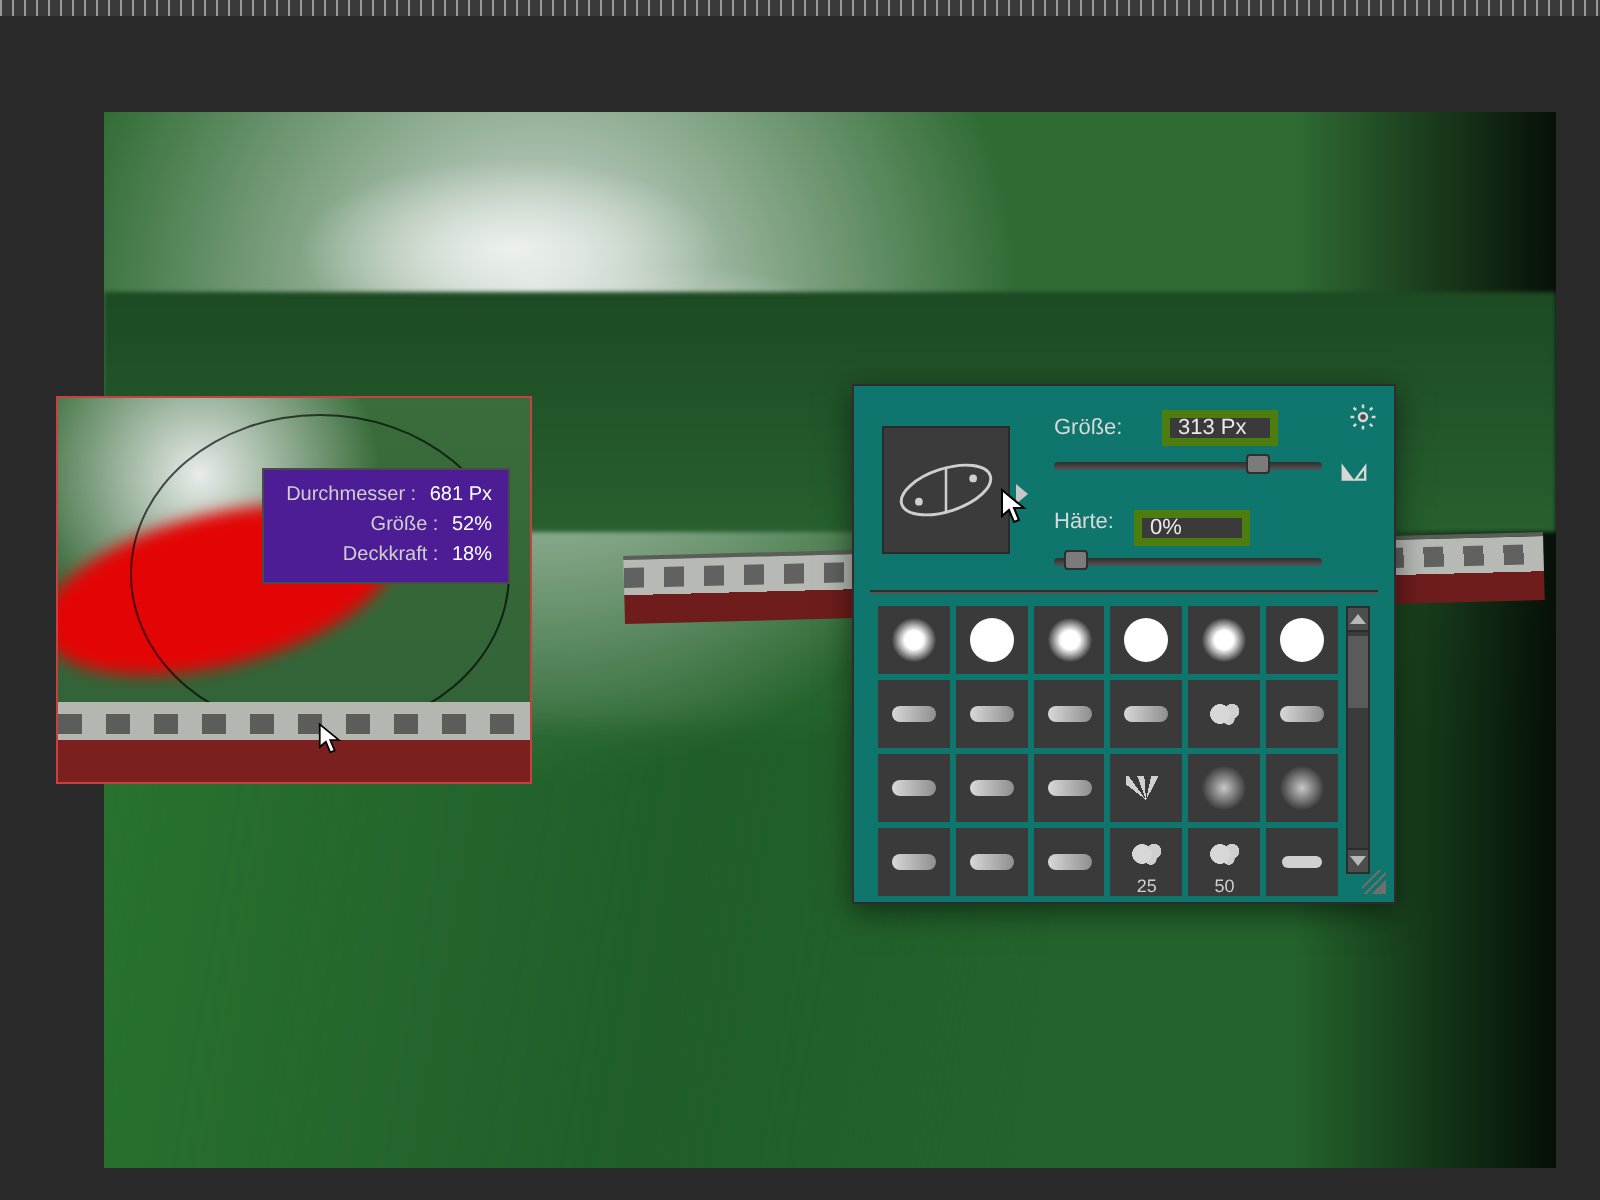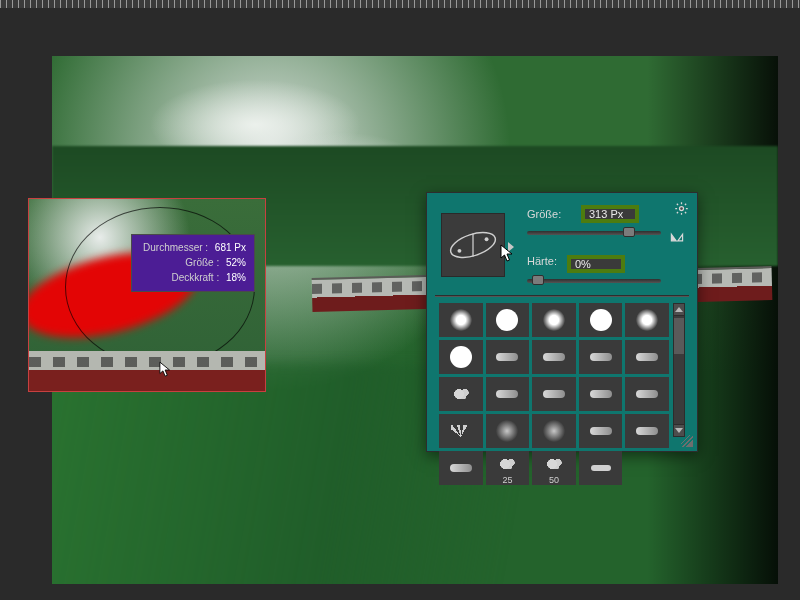--- a/index.html
+++ b/index.html
@@ -126,21 +126,21 @@
     position:absolute; right:-10px; top:28px; width:0;height:0;
     border-left:6px solid #c7c7c7; border-top:5px solid transparent; border-bottom:5px solid transparent;
   }
   .tipbox .cursor2{ position:absolute; left:58px; top:30px; width:16px; height:20px; }
 
   .divider{ position:absolute; left:8px; right:8px; top:102px; height:1px; background:#2e2e2e; box-shadow:0 1px #555; }
 
   
   .grid{
     position:absolute; left:12px; top:110px; right:28px; bottom:14px;
-    display:grid; grid-template-columns: repeat(5, 1fr); grid-auto-rows:34px; gap:3px;
+    display:grid; grid-template-columns: repeat(6, 1fr); grid-auto-rows:34px; gap:3px;
     align-content:start;
   }
   .sw{ background:#3a3a3a; display:flex; flex-direction:column; align-items:center; justify-content:center; font-size:9px; color:#cfcfcf;}
   .sw .ico{ width:26px; height:26px; display:flex; align-items:center; justify-content:center;}
   .soft{ width:22px;height:22px;border-radius:50%;
     background:radial-gradient(circle,#fff 0%,#fff 30%, rgba(255,255,255,0) 72%);}
   .hard{ width:22px;height:22px;border-radius:50%; background:#fff;}
   .softgrey{ width:22px;height:22px;border-radius:50%;
     background:radial-gradient(circle,#c8c8c8 0%, rgba(200,200,200,0) 72%);}
   .stroke{ width:22px;height:8px;border-radius:4px;background:linear-gradient(to right,#d8d8d8,#8e8e8e);}

